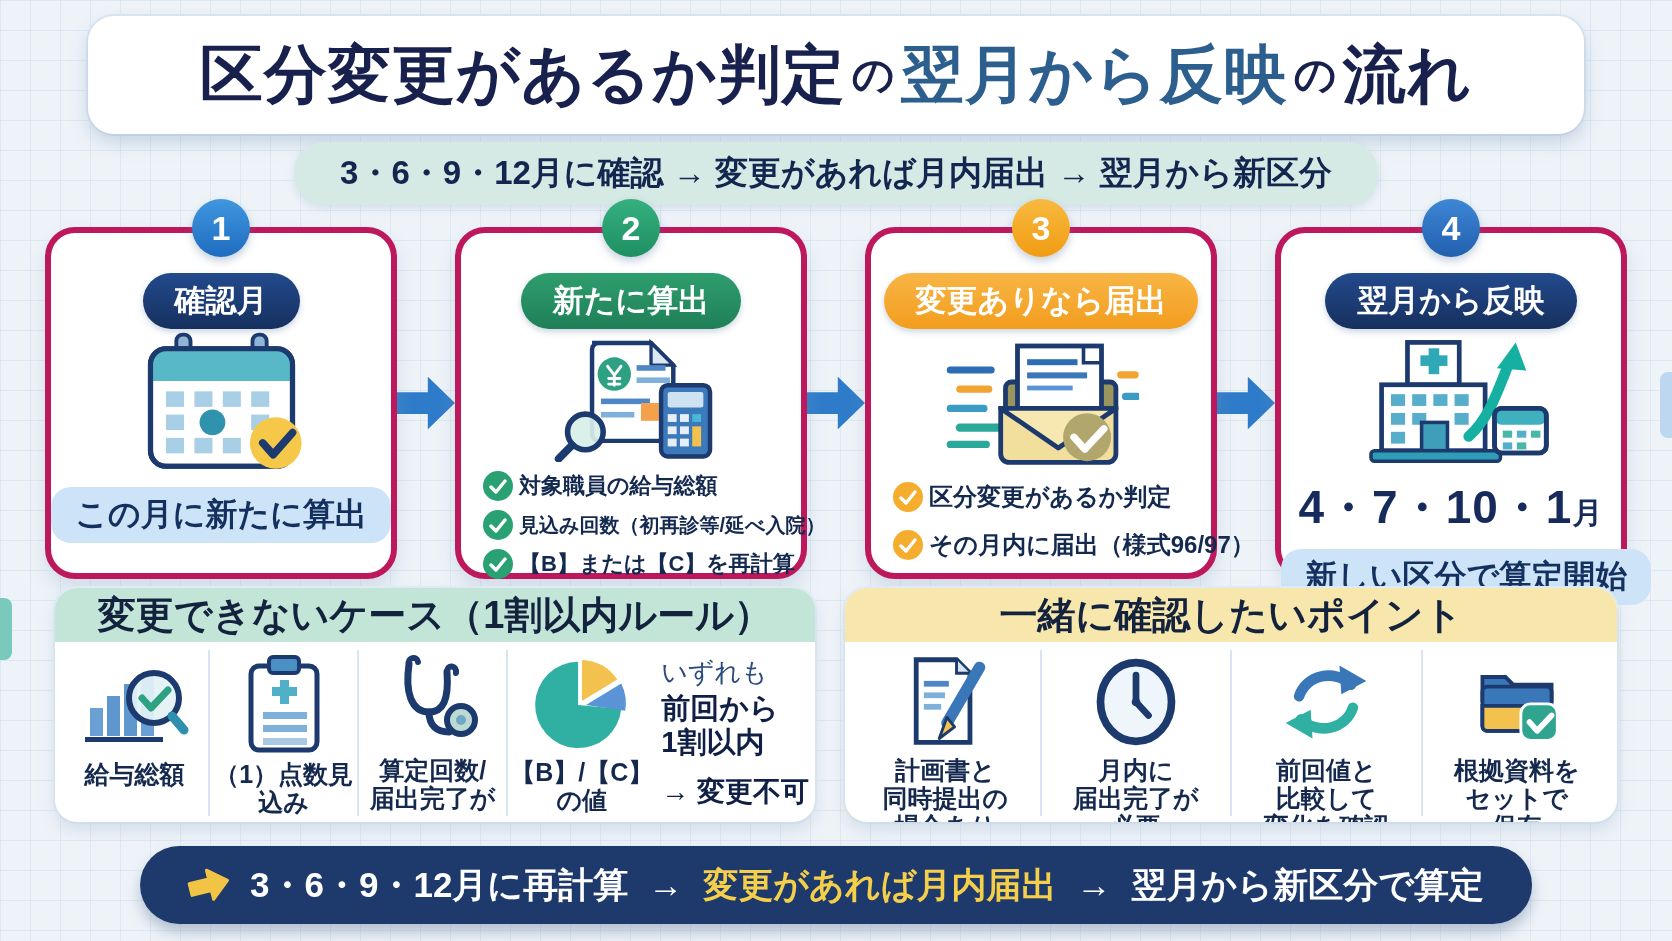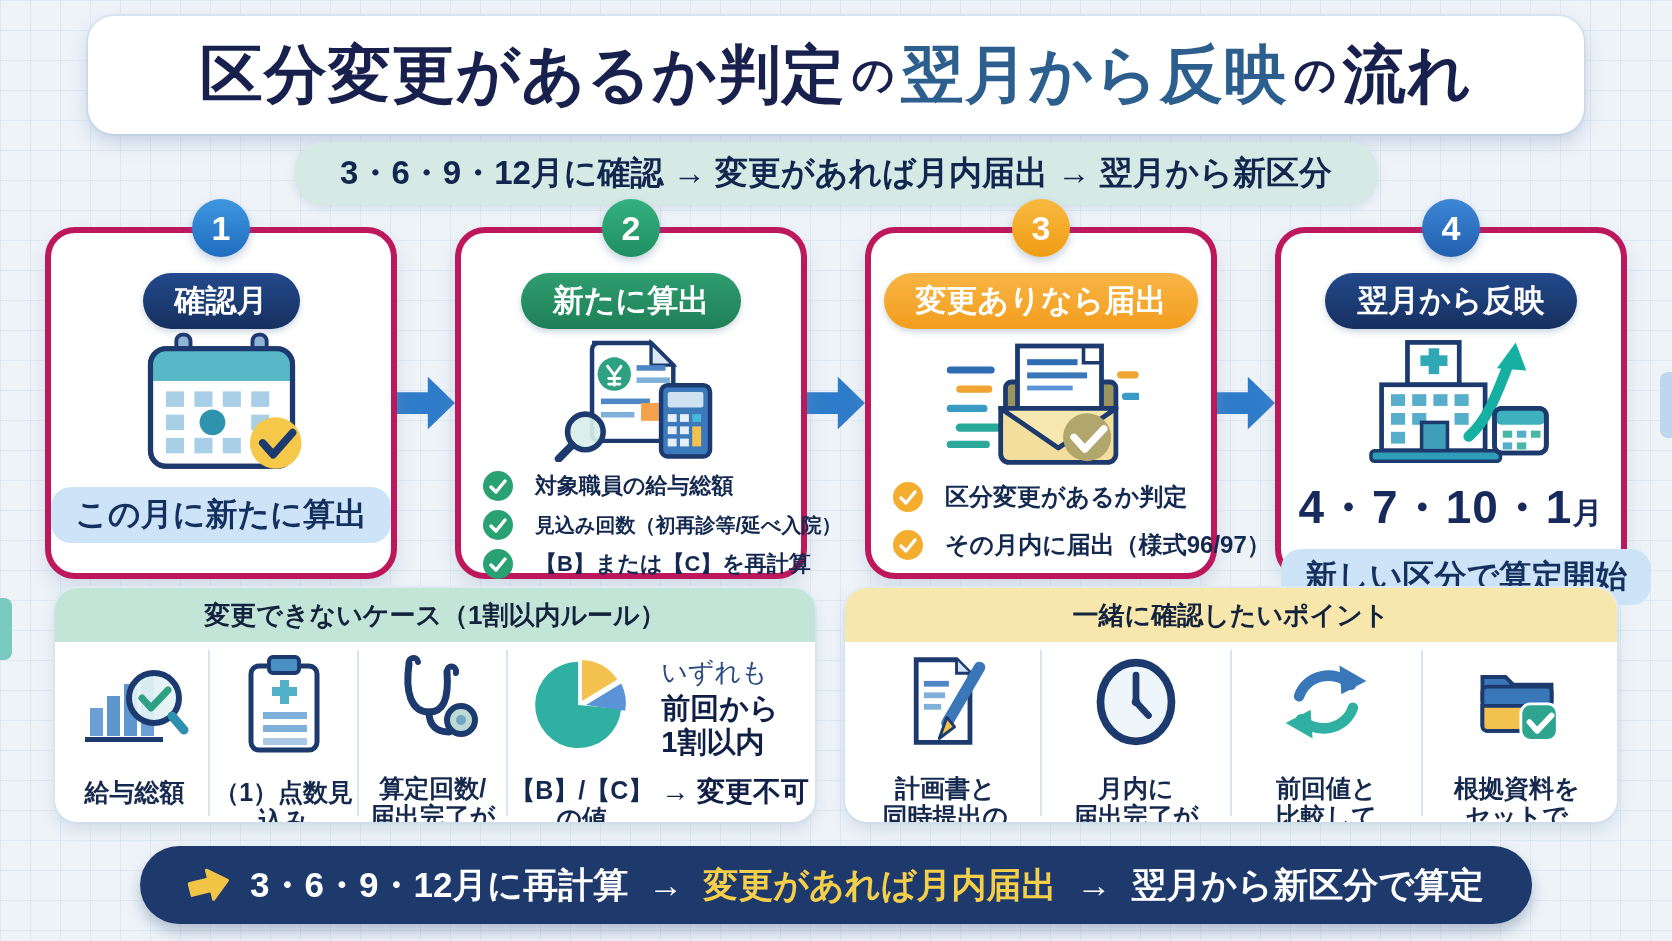--- a/index.html
+++ b/index.html
@@ -59,47 +59,47 @@
   .hdr-green{ background:linear-gradient(180deg,#2f9e6f,#1f7f56); }
   .hdr-orange{ background:linear-gradient(180deg,#f8b545,#f29d1e); }
   .icon-area{ height:148px; display:flex; align-items:center; justify-content:center; }
   .big-months{ text-align:center; font-size:46px; font-weight:900; color:#172a5c; letter-spacing:1px; }
   .big-months .tsuki{ font-size:30px; }
   .light-pill{
     width:fit-content; margin:10px auto 0; background:#cde4f8; color:#14305f;
     border-radius:20px; padding:6px 24px; font-size:32px; font-weight:900; white-space:nowrap;
   }
   .check-list{ list-style:none; margin:4px 14px 0 22px; }
-  .check-list li{ display:flex; align-items:center; gap:22px; margin-bottom:9px; }
+  .check-list li{ display:flex; align-items:center; gap:6px; margin-bottom:9px; }
   .check-list .txt{ font-size:22px; font-weight:900; color:#14294f; white-space:nowrap; }
   .check-list.wide .txt{ font-size:24px; }
   .check-list.wide li{ margin-bottom:16px; }
   .check-bullet{
     width:30px; height:30px; border-radius:50%; flex:none;
     display:flex; align-items:center; justify-content:center;
   }
   .bullet-green{ background:#2aa173; }
   .bullet-orange{ background:#f5ad2e; }
   .flow-arrow{ width:58px; flex:none; display:flex; justify-content:center; margin-top:168px; }
   
   .panels-row{ position:absolute; top:588px; left:55px; display:flex; gap:30px; }
   .panel{
     background:#fff; border-radius:22px; overflow:hidden; height:234px;
     box-shadow:0 8px 16px rgba(140,165,195,.28), 0 0 0 2px #e3edf6;
   }
   .panel-left{ width:760px; }
   .panel-right{ width:772px; }
   .panel-header{
     height:54px; display:flex; align-items:center; justify-content:center;
-    font-size:26px; font-weight:900; color:#14233d; white-space:nowrap;
+    font-size:38px; font-weight:900; color:#14233d; white-space:nowrap;
   }
   .ph-mint{ background:#c3e5d8; }
   .ph-yellow{ background:#f8e7ad; }
   .panel-body{ height:180px; display:flex; align-items:stretch; padding:8px 6px 6px; }
-  .cell{ flex:1; display:flex; flex-direction:column; align-items:center; justify-content:flex-start; gap:20px; padding-top:4px; }
+  .cell{ flex:1; display:flex; flex-direction:column; align-items:center; justify-content:flex-start; gap:2px; padding-top:4px; }
   .cell.divided{ border-right:2px solid #d9e6f1; }
   .cell-label{
     font-size:25px; font-weight:900; color:#15294f; text-align:center;
     white-space:pre-line; line-height:1.12;
   }
   .note-cell{ flex:.92; display:flex; flex-direction:column; align-items:flex-start; justify-content:center; padding-left:6px; gap:2px; }
   .note-soft{ font-size:26px; font-weight:400; color:#2c4b7e; }
   .note-strong{ font-size:29px; font-weight:900; color:#101f45; white-space:pre-line; line-height:1.15; }
   .note-result{ font-size:28px; font-weight:900; color:#101f45; margin-top:12px; white-space:nowrap; }
   

